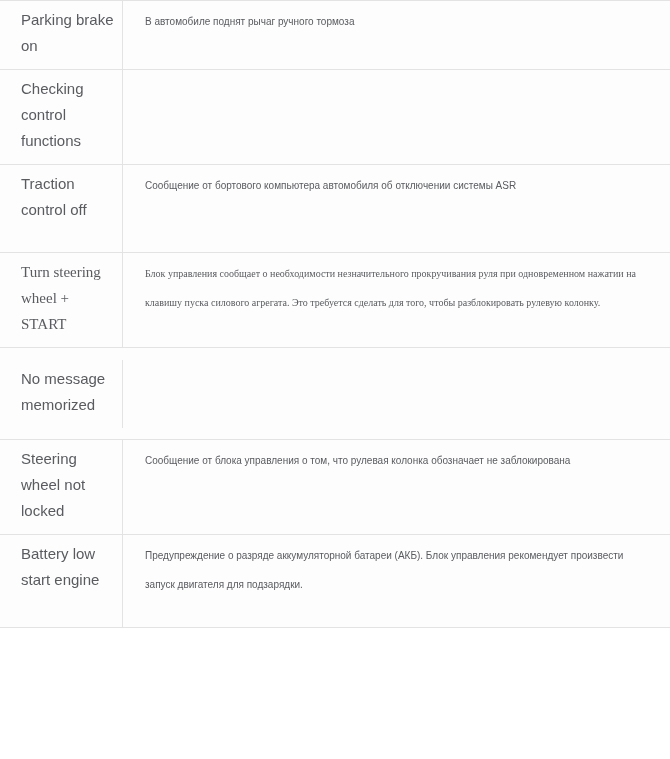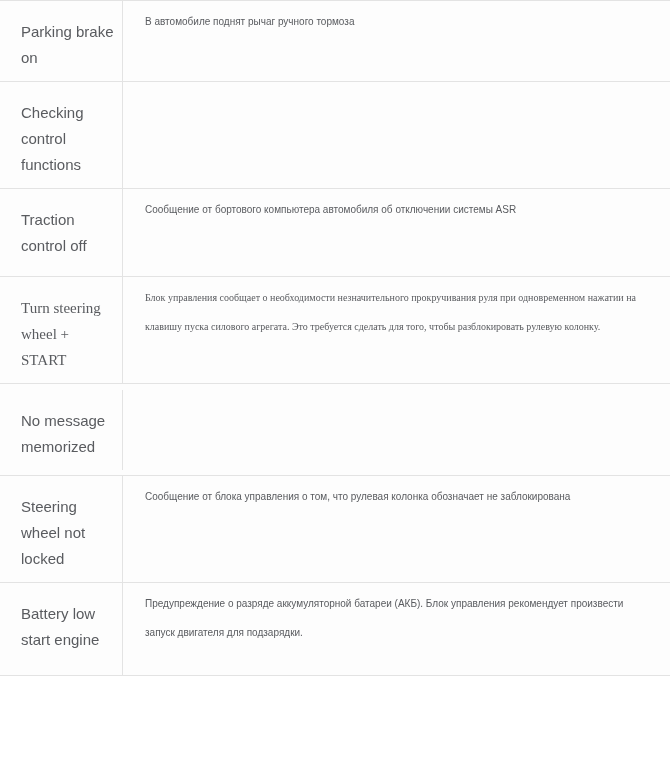--- a/index.html
+++ b/index.html
@@ -21,21 +21,21 @@
     border-bottom: 1px solid #e3e3e3;
     box-sizing: border-box;
   }
   .row:last-child {
     border-bottom: none;
   }
   .cell-code {
     width: 123px;
     flex: 0 0 123px;
     box-sizing: border-box;
-    padding: 18px 8px 10px 21px;
+    padding: 6px 8px 10px 21px;
     font-size: 15px;
     line-height: 26px;
     border-right: 1px solid #e3e3e3;
   }
   .cell-desc {
     flex: 1 1 auto;
     box-sizing: border-box;
     padding: 7px 30px 12px 22px;
     font-size: 10px;
     line-height: 28.5px;

